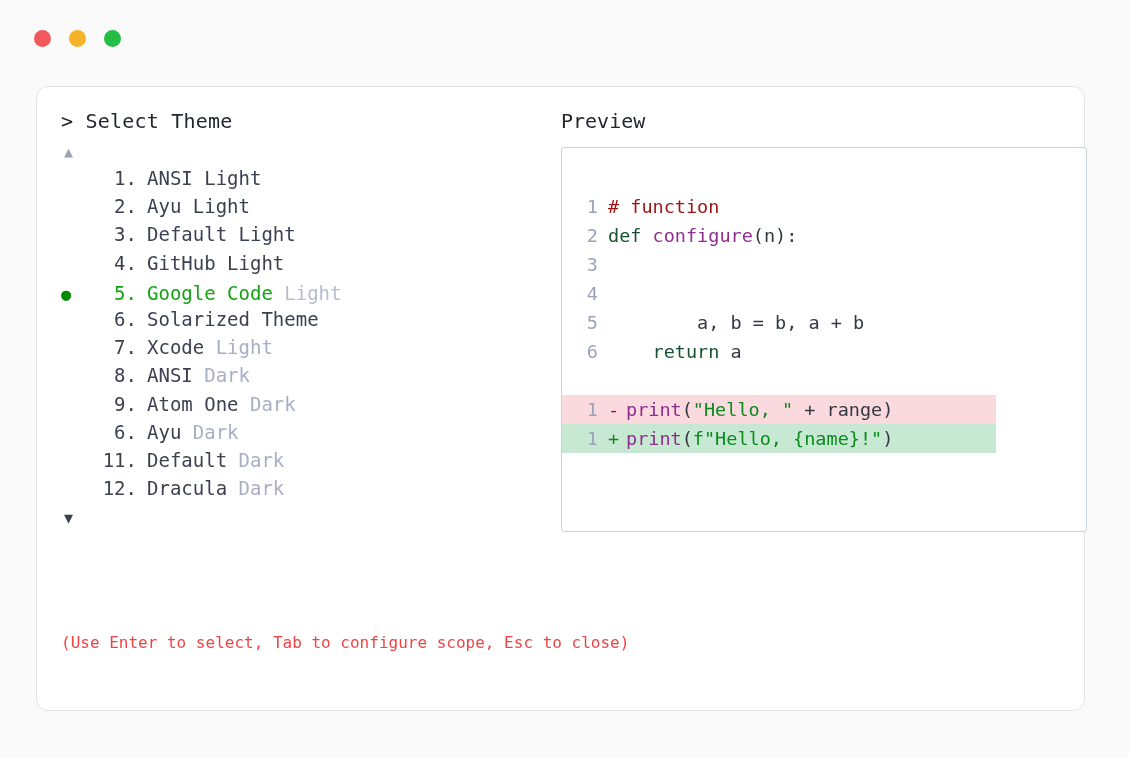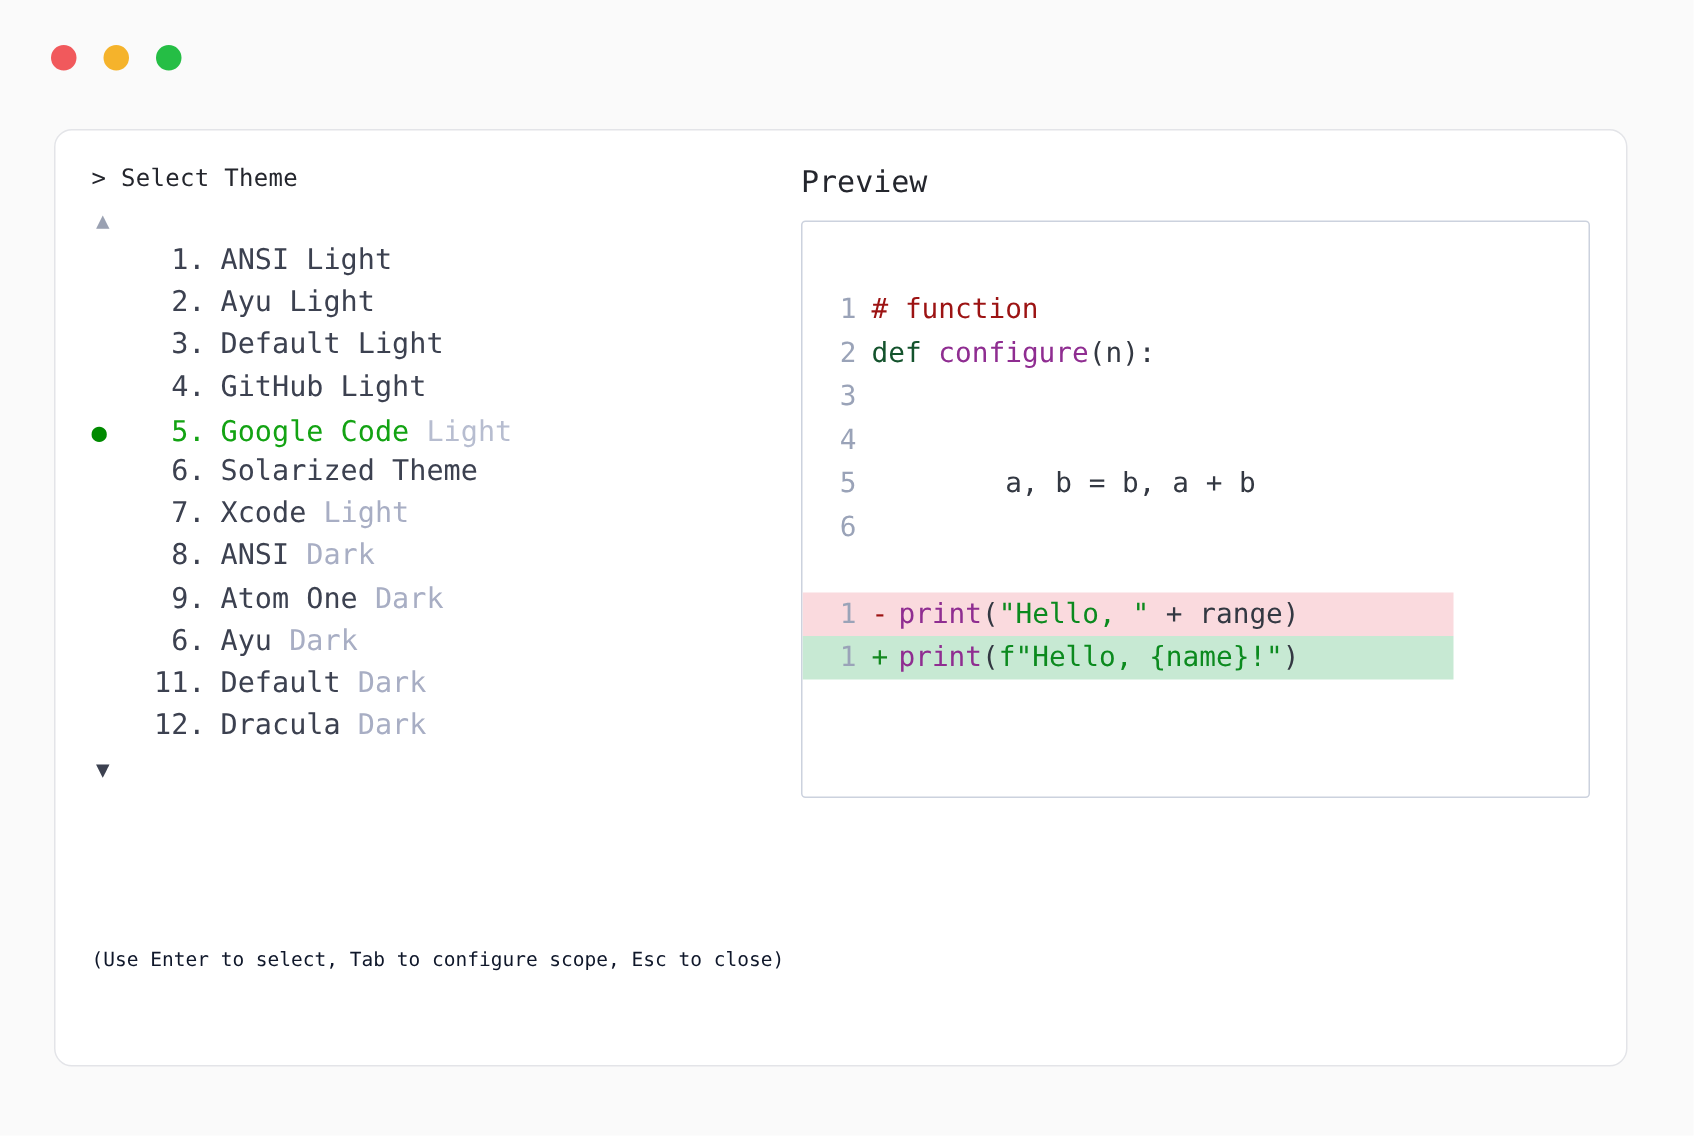--- a/index.html
+++ b/index.html
@@ -52,21 +52,21 @@
   }
 
   
   .picker {
     position: absolute;
     left: 24px;
     top: 22px;
     width: 470px;
   }
   .picker-header {
-    font-size: 16px;
+    font-size: 20px;
     color: #24262d;
     letter-spacing: 0.2px;
     white-space: pre;
     margin-bottom: 10px;
   }
   .scroll-arrow {
     font-size: 15px;
     line-height: 18px;
     padding-left: 3px;
     height: 18px;
@@ -108,29 +108,29 @@
   .theme-row.selected .name-cell { color: #13a313; }
   .variant {
     color: #a8aec4;
   }
   .theme-row.selected .variant { color: #b7bdd0; }
 
   .hint {
     position: absolute;
     left: 24px;
     top: 546px;
-    font-size: 13px;
-    color: #0f172a;
+    font-size: 16px;
+    color: #ef4444;
     white-space: pre;
   }
 
   
   .preview {
     position: absolute;
-    left: 497px;
+    left: 524px;
     top: 22px;
     width: 528px;
   }
   .preview-header {
     font-size: 20px;
     color: #24262d;
     margin-bottom: 14px;
   }
   .code-box {
     width: 526px;
@@ -218,21 +218,21 @@
 
     <div class="preview">
       <div class="preview-header">Preview</div>
       <div class="code-box">
         <div id="code-lines">
             <div class="code-line"><span class="ln">1</span><span class="code-text"><span class="tok-comment"># function</span></span></div>
             <div class="code-line"><span class="ln">2</span><span class="code-text"><span class="tok-kw">def </span><span class="tok-fn">configure</span><span class="tok-plain">(n):</span></span></div>
             <div class="code-line"><span class="ln">3</span></div>
             <div class="code-line"><span class="ln">4</span></div>
             <div class="code-line"><span class="ln">5</span><span class="code-text"><span class="tok-plain">        a, b = b, a + b</span></span></div>
-            <div class="code-line"><span class="ln">6</span></div>
+            <div class="code-line"><span class="ln">6</span><span class="code-text"><span class="tok-kw">    return</span><span class="tok-plain"> a</span></span></div>
           </div>
         <div class="diff-gap"></div>
         <div id="diff-lines">
             <div class="diff-line diff-del"><span class="ln">1</span><span class="sign">-</span><span class="code-text"><span class="tok-fn">print</span><span class="tok-plain">(</span><span class="tok-str">"Hello, "</span><span class="tok-plain"> + range)</span></span></div>
             <div class="diff-line diff-add"><span class="ln">1</span><span class="sign">+</span><span class="code-text"><span class="tok-fn">print</span><span class="tok-plain">(</span><span class="tok-str">f"Hello, {name}!"</span><span class="tok-plain">)</span></span></div>
           </div>
       </div>
     </div>
 
   </div>

